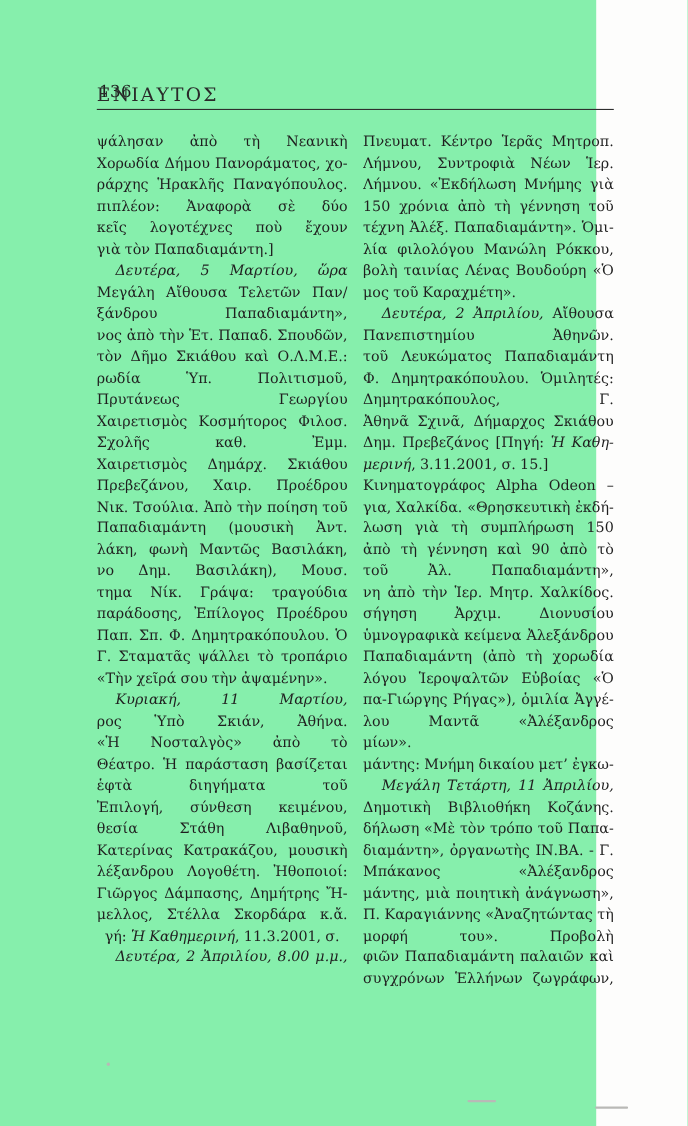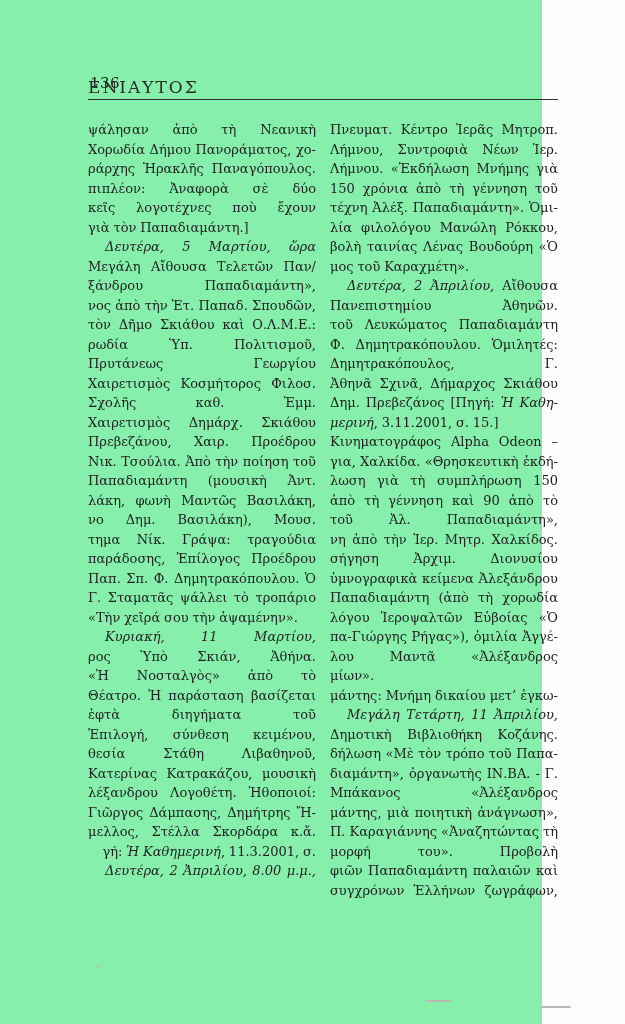--- a/index.html
+++ b/index.html
@@ -42,21 +42,21 @@
     font-size:13px;
     color:#1f1f1f;
   }
   .line{
     height:19.5px;line-height:19.5px;
     text-align:justify;text-align-last:justify;
     white-space:normal;overflow:hidden;
     word-spacing:-0.3px;
   }
   .line.end{
-    text-align:right;text-align-last:left;
+    text-align:center;text-align-last:left;
   }
   .line.indent{
     text-indent:17px;
   }
   .it{font-style:italic;}
   .artifact{position:absolute;background:#b9b9b6;border-radius:1px;}
   .artifact.dot{width:3px;height:3px;border-radius:50%;}
 </style>
 </head>
 <body>

